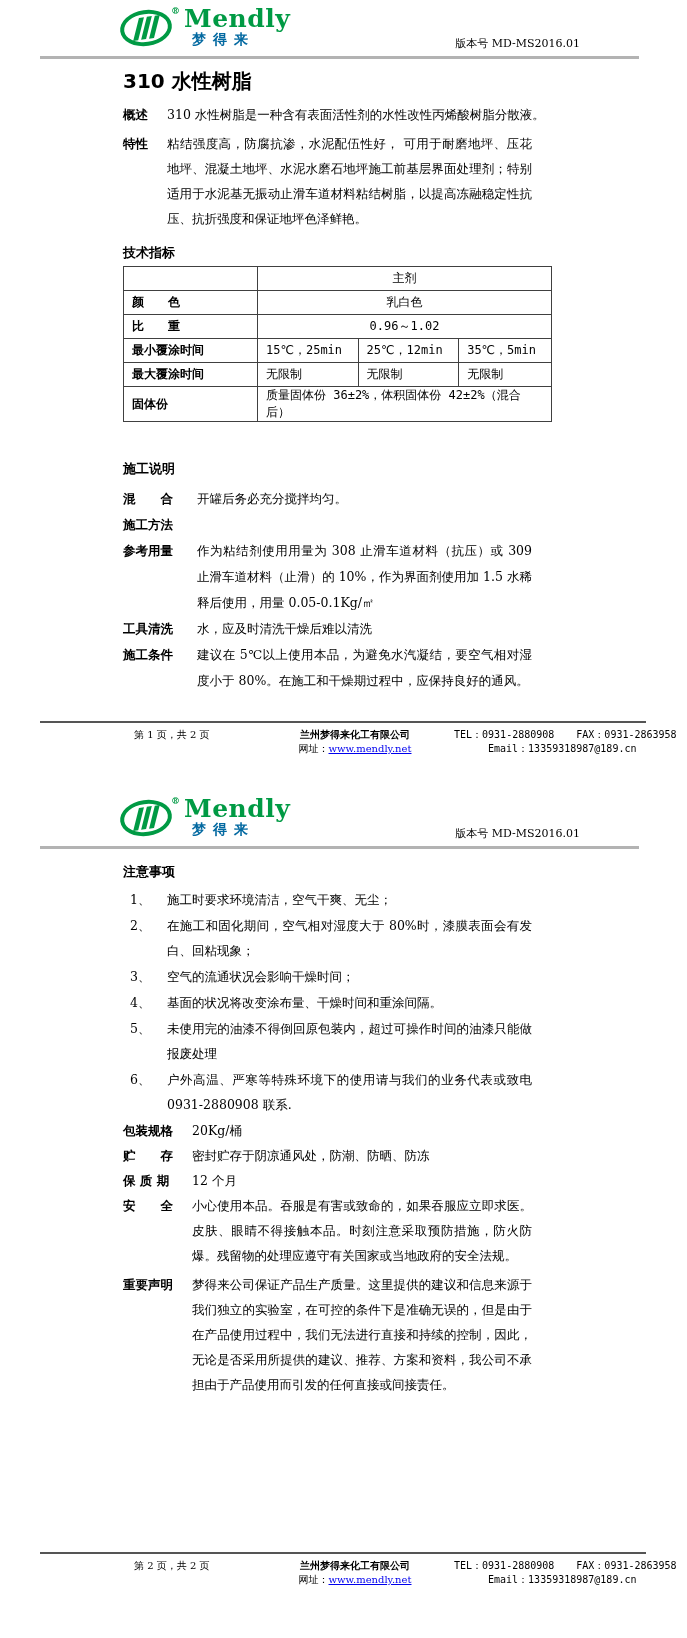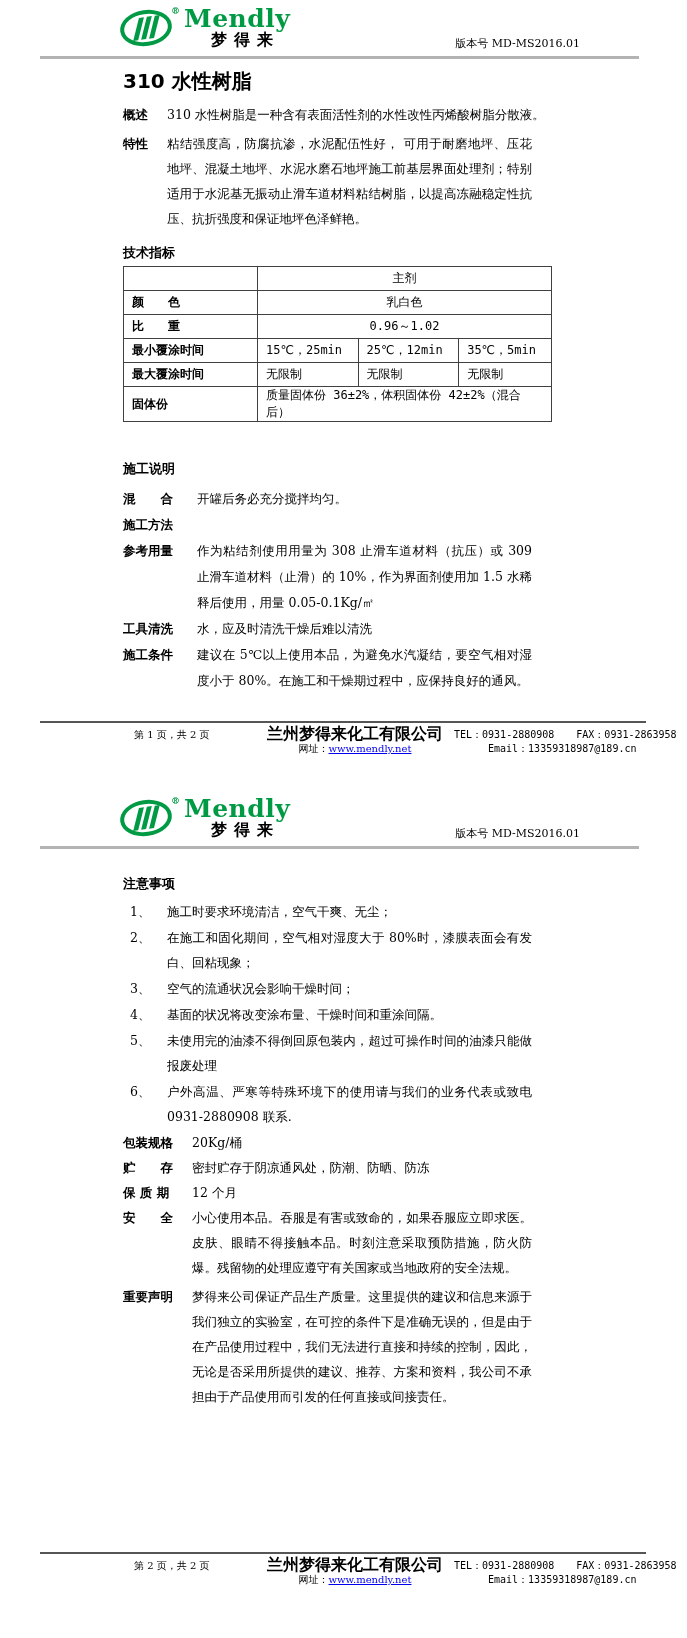--- a/index.html
+++ b/index.html
@@ -23,21 +23,21 @@
   .logo-ellipse {
     position:absolute; left:0; top:4px; width:52px; height:36px;
     border:4px solid #009A44; border-radius:50%;
     display:flex; align-items:center; justify-content:center; gap:3px;
     transform:rotate(-8deg);
   }
   .logo-stripe { width:5px; height:22px; background:#009A44; transform:skewX(-22deg); }
   .logo-reg { position:absolute; right:0; top:0; font-size:9px; color:#009A44; font-weight:bold; }
   .logo-text { margin-left:4px; line-height:1; }
   .brand-en { font-size:25px; font-weight:bold; color:#009A44; letter-spacing:0.5px; }
-  .brand-cn { font-size:16px; font-weight:bold; color:#000000; letter-spacing:7px; margin-top:1px; margin-left:27px; }
+  .brand-cn { font-size:14px; font-weight:bold; color:#0369a1; letter-spacing:7px; margin-top:1px; margin-left:8px; }
   .hrule { position:absolute; left:40px; top:56px; width:599px; height:3px; background:#b3b3b3; }
   .version { position:absolute; right:107px; top:36px; font-size:11px; white-space:nowrap; }
 
   
   .title { margin:8px 0 0 123px; font-size:20px; line-height:28px; font-weight:bold; }
   .para-row { display:flex; margin-left:123px; width:409px; line-height:25px; }
   .para-label { flex:0 0 44px; font-weight:bold; }
   .para-text { flex:1; text-align:justify; }
   .nowrap { white-space:nowrap; }
   .sec-heading { margin:9px 0 0 123px; font-size:13px; font-weight:bold; line-height:25px; }
@@ -62,21 +62,21 @@
   .info-text { flex:1; text-align:justify; }
 
   
   .footer { position:absolute; left:0; width:687px; font-size:10px; }
   #footer1 { top:721px; }
   #footer2 { top:762px; }
   .footer-rule { margin-left:40px; width:606px; height:2px; background:#555; }
   .footer-body { display:flex; margin-left:134px; margin-top:5px; line-height:14px; }
   .f-page { width:122px; white-space:nowrap; }
   .f-company { width:198px; text-align:center; white-space:nowrap; }
-  .f-company .co { font-weight:bold; font-size:16px; font-family:Liberation Mono, monospace; }
+  .f-company .co { font-weight:bold; font-size:10px; font-family:Liberation Serif, serif; }
   .f-contact { flex:1; white-space:nowrap; }
   .f-contact .row2 { margin-left:34px; }
   .gap { display:inline-block; width:22px; }
   a.weblink { color:#0000EE; text-decoration:underline; }
 </style>
 </head>
 <body>
 
 <div class="page" id="page1">
   <div class="page-header">
@@ -200,21 +200,21 @@
       </div>
       <div class="logo-text">
         <div class="brand-en">Mendly</div>
         <div class="brand-cn">梦得来</div>
       </div>
     </div>
     <div class="version">版本号 MD-MS2016.01</div>
     <div class="hrule"></div>
   </div>
 
-  <div class="sec-heading sans" style="margin-top:22px;">注意事项</div>
+  <div class="sec-heading sans" style="margin-top:10px;">注意事项</div>
 
   <div class="note" style="margin-top:3px;">
     <div class="note-num">1、</div>
     <div class="note-text">施工时要求环境清洁，空气干爽、无尘；</div>
   </div>
   <div class="note">
     <div class="note-num">2、</div>
     <div class="note-text">在施工和固化期间，空气相对湿度大于 80%时，漆膜表面会有发白、回粘现象；</div>
   </div>
   <div class="note">

